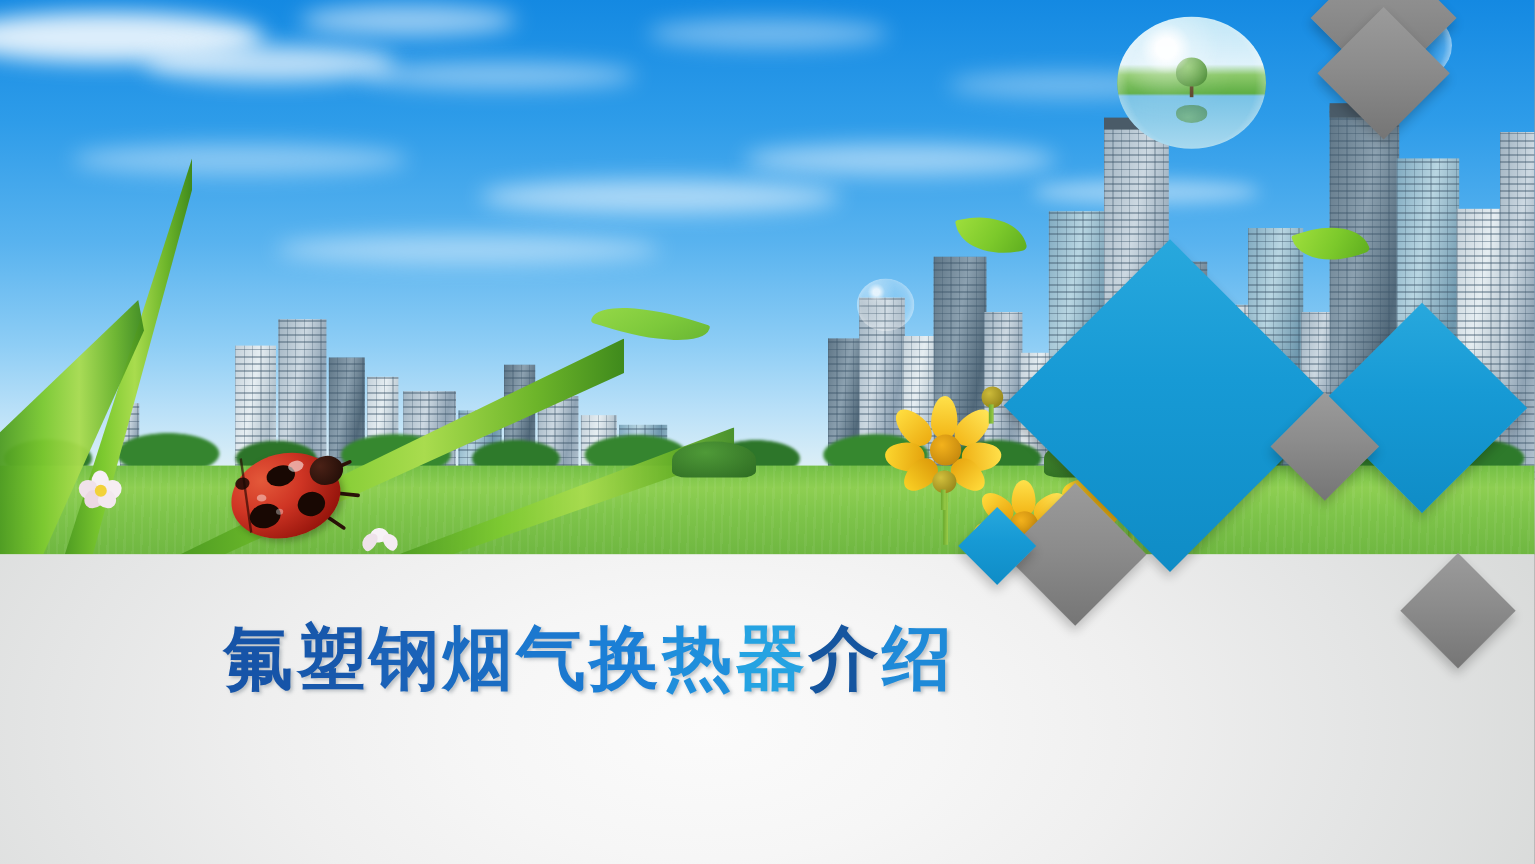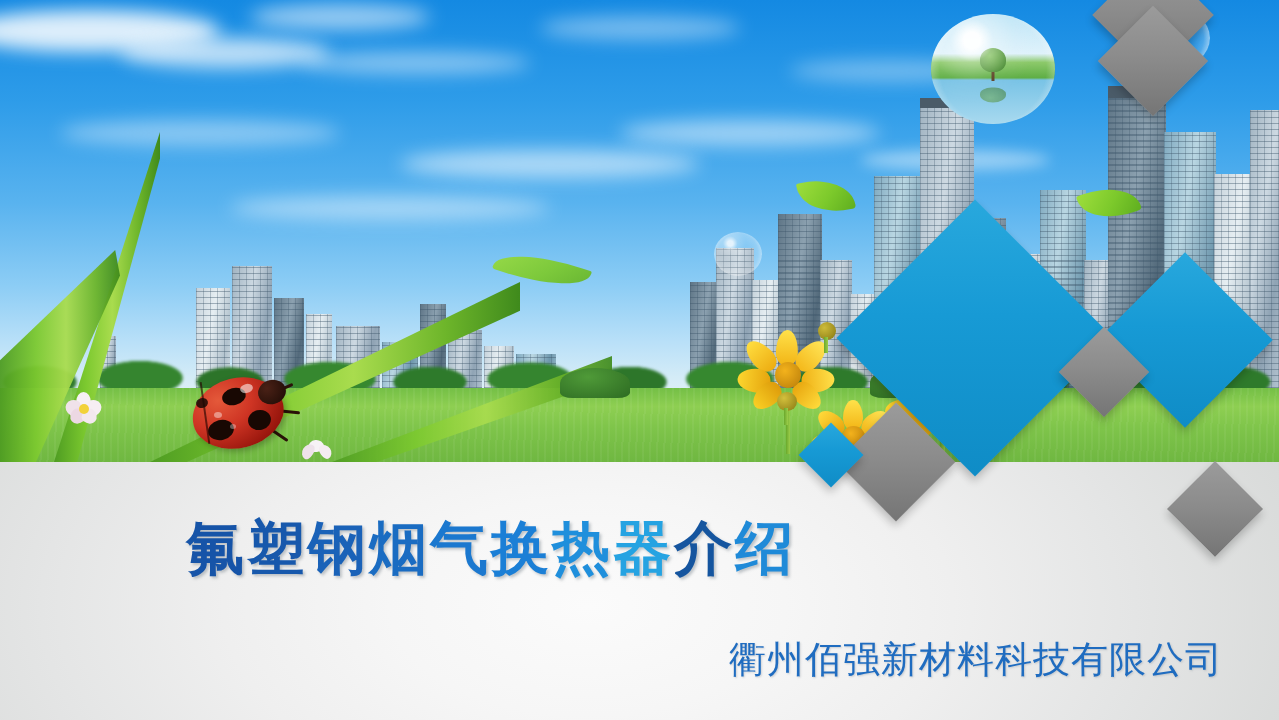--- a/index.html
+++ b/index.html
@@ -332,15 +332,14 @@
 
     <div class="dia gray sh" style="left:896px;top:462px;width:84px;height:84px;transform:translate(-50%,-50%) rotate(45deg);"></div>
 
     <div class="dia blue sh" style="left:831px;top:455px;width:46px;height:46px;transform:translate(-50%,-50%) rotate(45deg);"></div>
 
     <div class="dia gray sh" style="left:1215px;top:509px;width:68px;height:68px;transform:translate(-50%,-50%) rotate(45deg);"></div>
   </div>
 
   <div class="title" id="slide-title" title="氟塑钢烟气换热器介绍"><span style="color: rgb(22, 84, 168);">氟</span><span style="color: rgb(23, 88, 172);">塑</span><span style="color: rgb(26, 98, 184);">钢</span><span style="color: rgb(26, 108, 194);">烟</span><span style="color: rgb(27, 120, 207);">气</span><span style="color: rgb(27, 127, 214);">换</span><span style="color: rgb(31, 143, 220);">热</span><span style="color: rgb(37, 163, 226);">器</span><span style="color: rgb(21, 85, 159);">介</span><span style="color: rgb(31, 138, 216);">绍</span></div>
 
-  <div class="company" style="color: rgb(31, 108, 192);">衢州佰强新材料科技有限公司</div>
 
 </div>
 
 </body></html>

